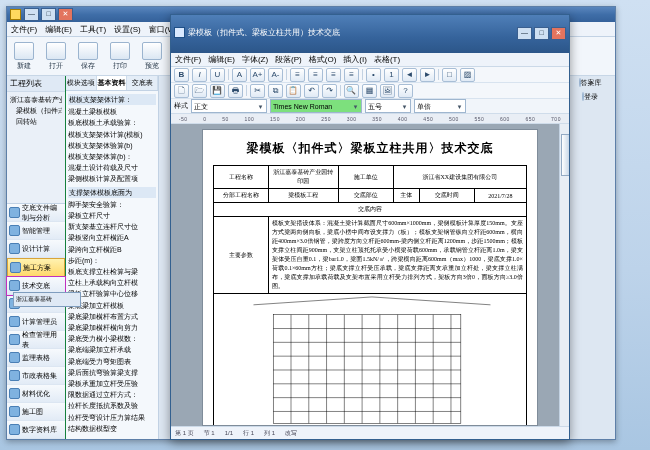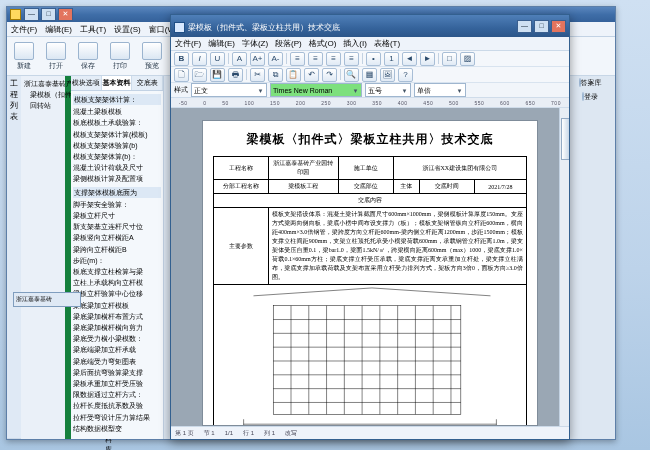--- a/index.html
+++ b/index.html
@@ -30,21 +30,21 @@
   .titlebar .t-ico{width:9px;height:9px;background:#ffd95e;border:1px solid #a67c00;margin-right:3px;}
   .titlebar .t-txt{flex:1;white-space:nowrap;overflow:hidden;}
   .winbtns{display:flex;gap:2px;}
   .winbtn{width:13px;height:11px;background:#cfe0f2;border:1px solid #3a5f8f;color:#123;font-size:7px;line-height:10px;text-align:center;}
   .winbtn.close{background:#e3745e;color:#fff;}
   .menubar{height:14px;background:#eef3fa;border-bottom:1px solid #c2d2e4;display:flex;align-items:center;padding:0 4px;gap:8px;font-size:8px;}
   .toolbar{height:34px;background:#f2f6fb;border-bottom:1px solid #c7d6e6;display:flex;align-items:center;padding:2px 4px;gap:6px;}
   .tbtn{width:26px;text-align:center;font-size:7px;color:#234;}
   .tbtn .ic{display:block;width:18px;height:16px;margin:0 auto 1px;border:1px solid #9bb4cf;background:linear-gradient(180deg,#fff,#dbe7f3);border-radius:2px;}
   .body-row{flex:1;display:flex;min-height:0;}
-  .left-pane{width:58px;background:#eaf0f8;border-right:6px solid #15803d;display:flex;flex-direction:row;}
+  .left-pane{width:58px;background:#eaf0f8;border-right:1px solid #15803d;display:flex;flex-direction:column;}
   .lp-title{font-size:8px;padding:2px 3px;border-bottom:1px solid #ccd9e8;background:#dfe9f5;}
   .tree{flex:0 0 auto;padding:2px 3px;font-size:7px;line-height:11px;}
   .tree .n{white-space:nowrap;overflow:hidden;}
   .sidebtns{margin-top:auto;border-top:1px solid #c2d2e4;}
   .sb{display:flex;align-items:center;gap:2px;height:17px;padding:0 2px;font-size:7px;border-bottom:1px solid #dce6f2;background:linear-gradient(180deg,#f7fafd,#e2ebf6);}
   .sb .dot{width:9px;height:9px;border-radius:2px;background:#7fb2e0;border:1px solid #4a7fb5;flex:0 0 auto;}
   .sb.active{background:linear-gradient(180deg,#fff2b0,#ffd86a);border:1px solid #d8a43a;}
   .sb.hl{outline:1px solid #c030c0;}
   .mid-pane{width:92px;background:#f4f8fc;border-right:1px solid #c2d2e4;font-size:7px;overflow:hidden;}
   .mp-tabs{display:flex;border-bottom:1px solid #c2d2e4;background:#e4edf7;}
@@ -56,34 +56,34 @@
   .right-pane{flex:1;background:#dde7f2;position:relative;}
   .rp-strip{position:absolute;right:2px;top:2px;width:46px;text-align:center;font-size:7px;}
   .rp-strip .cir{width:22px;height:22px;border-radius:50%;margin:0 auto 1px;border:1px solid #9db6d2;background:radial-gradient(circle at 35% 30%,#fff,#cfe0f1);}
   
   .win-front{
     position:absolute;left:170px;top:14px;width:398px;height:424px;
     background:#eef2f7;border:1px solid #33608f;
     box-shadow:0 3px 10px rgba(0,0,0,.4);
     display:flex;flex-direction:column;
   }
-  .f-title{height:14px;background:linear-gradient(180deg,#4f7fb8 0%,#35639b 60%,#2c5689 100%);color:#fff;font-size:8px;display:flex;align-items:flex-end;padding:4px 3px;}
+  .f-title{height:14px;background:linear-gradient(180deg,#4f7fb8 0%,#35639b 60%,#2c5689 100%);color:#fff;font-size:8px;display:flex;align-items:flex-start;padding:12px 3px;}
   .f-title .t-ico{width:9px;height:9px;background:#d9e9ff;border:1px solid #1f4f86;margin-right:3px;}
   .f-menu{height:13px;background:#eef3fa;border-bottom:1px solid #cbd9e8;display:flex;align-items:center;gap:7px;padding:0 4px;font-size:8px;}
   .f-tb1{height:15px;background:#f4f7fb;border-bottom:1px solid #d8e3ef;display:flex;align-items:center;gap:3px;padding:0 3px;}
   .f-tb2{height:15px;background:#f4f7fb;border-bottom:1px solid #d8e3ef;display:flex;align-items:center;gap:3px;padding:0 3px;}
   .f-tb3{height:14px;background:#f1f5fa;border-bottom:1px solid #cfdcea;display:flex;align-items:center;gap:3px;padding:0 3px;font-size:7px;}
   .ib{width:13px;height:12px;border:1px solid #a8bed6;background:linear-gradient(180deg,#fff,#e0eaf5);font-size:8px;line-height:11px;text-align:center;color:#2b4a6b;border-radius:2px;}
   .ib.b{font-weight:bold;}
   .ib.i{font-style:italic;}
   .sel-box{height:12px;border:1px solid #9fb6cf;background:#fff;font-size:7px;line-height:11px;padding:0 2px;display:flex;align-items:center;justify-content:space-between;}
   .sel-box .cv{width:7px;text-align:center;color:#456;}
   .sep{width:1px;height:11px;background:#c3d2e2;}
   .ruler{height:9px;background:#e9eef5;border-bottom:1px solid #cfdcea;font-size:5px;color:#556;display:flex;align-items:center;justify-content:space-around;letter-spacing:.5px;}
-  .doc-area{flex:1;background:#9aa7b4;overflow:hidden;position:relative;display:flex;justify-content:center;padding-top:12px;}
+  .doc-area{flex:1;background:#9aa7b4;overflow:hidden;position:relative;display:flex;justify-content:center;padding-top:5px;}
   .page{width:336px;background:#fff;border:1px solid #7f8c9a;padding:6px 10px 0;box-sizing:border-box;overflow:hidden;}
   .doc-title{text-align:center;font-family:"Liberation Serif",serif;font-size:12px;font-weight:bold;margin:4px 0 8px;letter-spacing:1px;}
   table.doc{width:100%;border-collapse:collapse;font-size:6px;font-family:"Liberation Serif",serif;}
   table.doc td{border:1px solid #000;padding:2px 3px;vertical-align:middle;}
   td.lbl{text-align:center;width:48px;}
   td.ctr{text-align:center;}
   .content-cell{line-height:9px;text-align:justify;}
   .draw{border:1px solid #000;border-top:none;height:150px;position:relative;overflow:hidden;background:#fff;}
   .scroll-v{position:absolute;right:0;top:0;width:9px;height:100%;background:#e8eef5;border-left:1px solid #c3d2e2;}
   .scroll-v .thumb{position:absolute;top:10px;left:1px;width:7px;height:40px;background:linear-gradient(90deg,#fff,#c9d8e8);border:1px solid #93aac4;}

